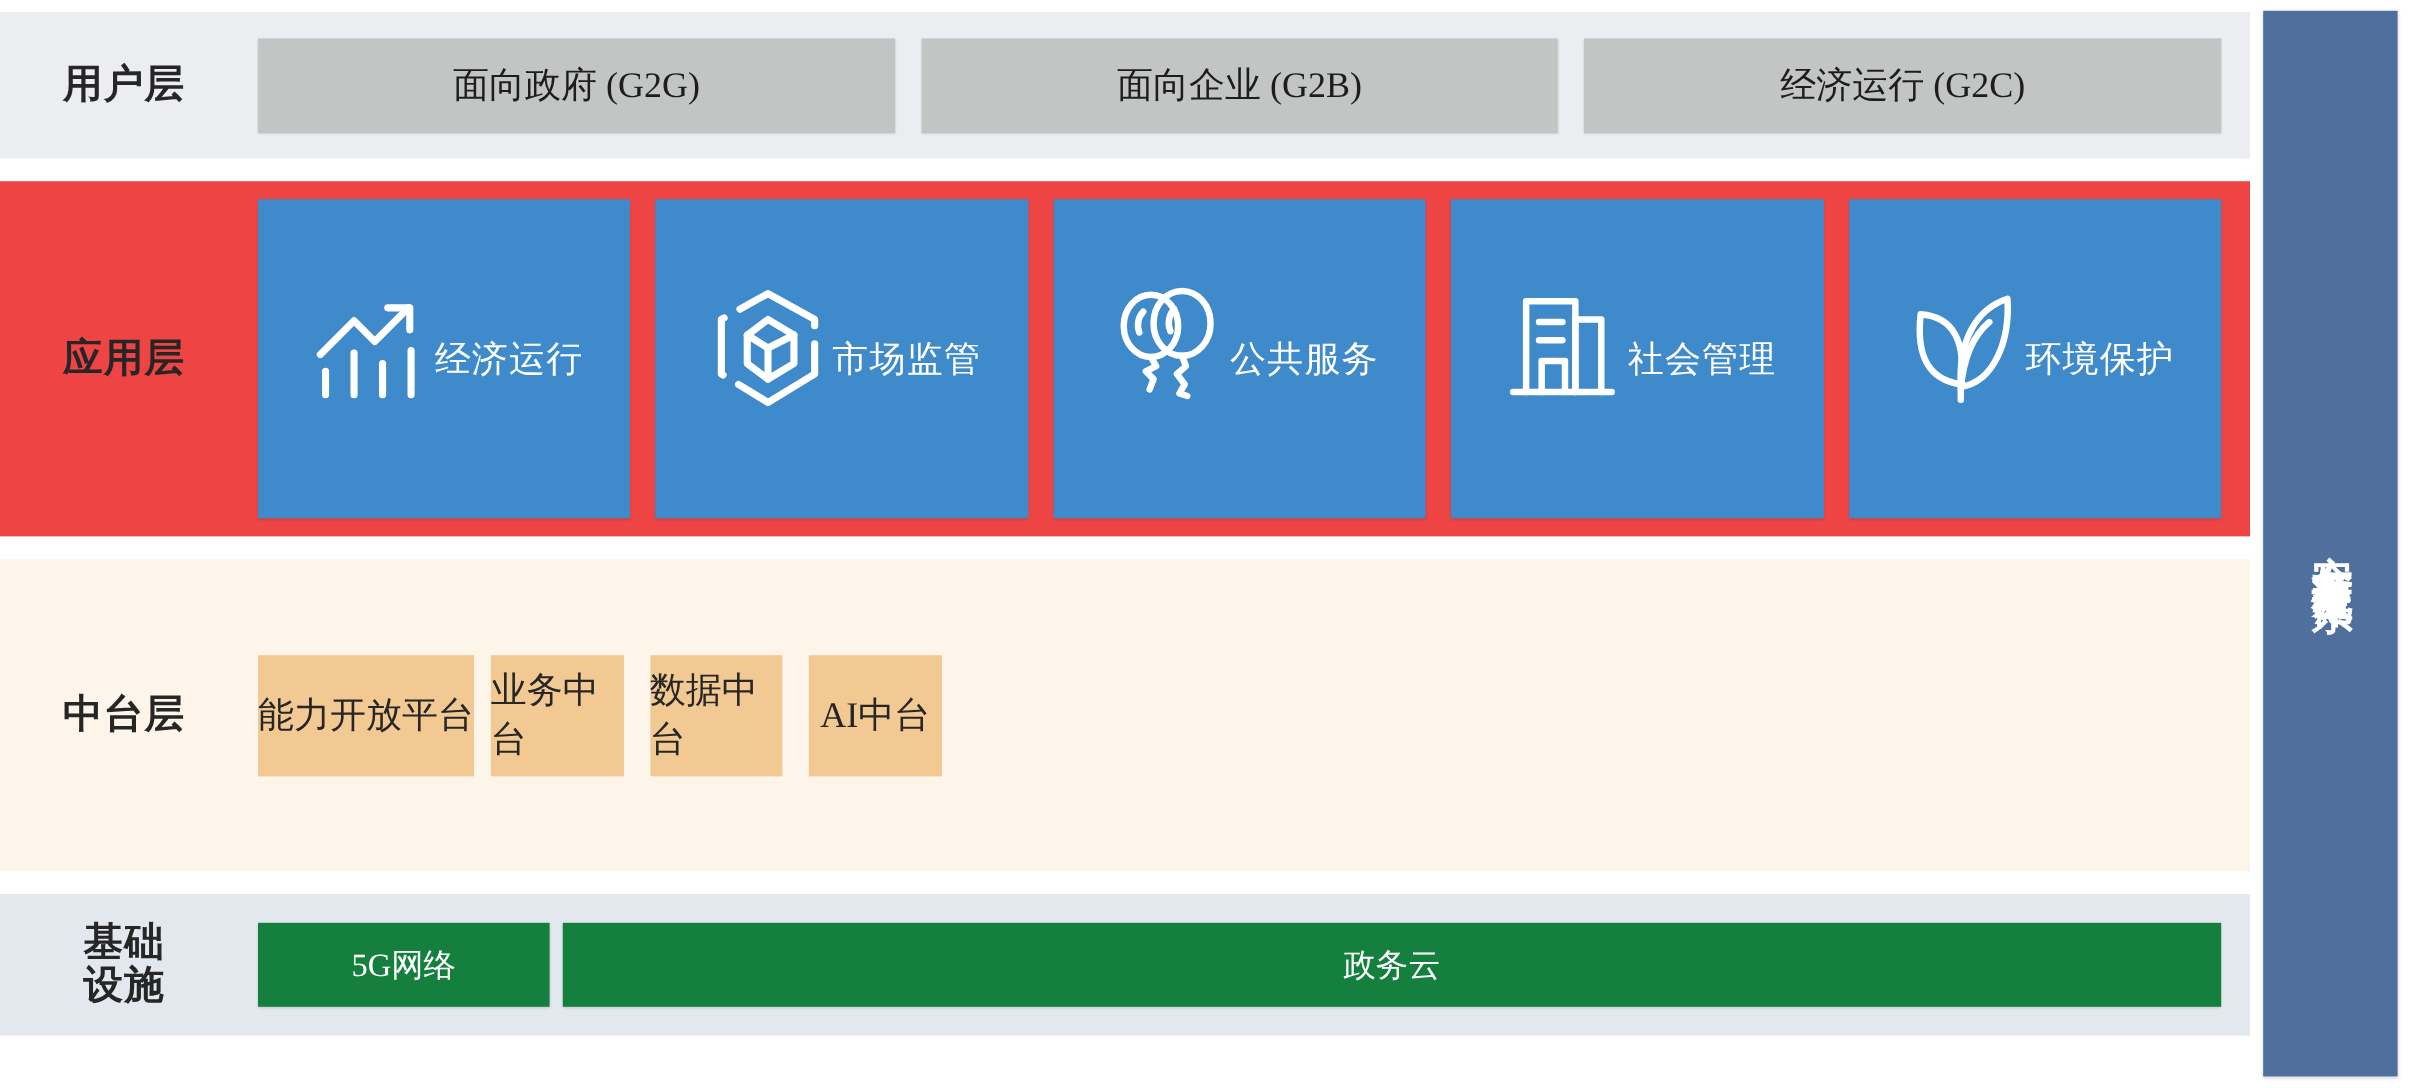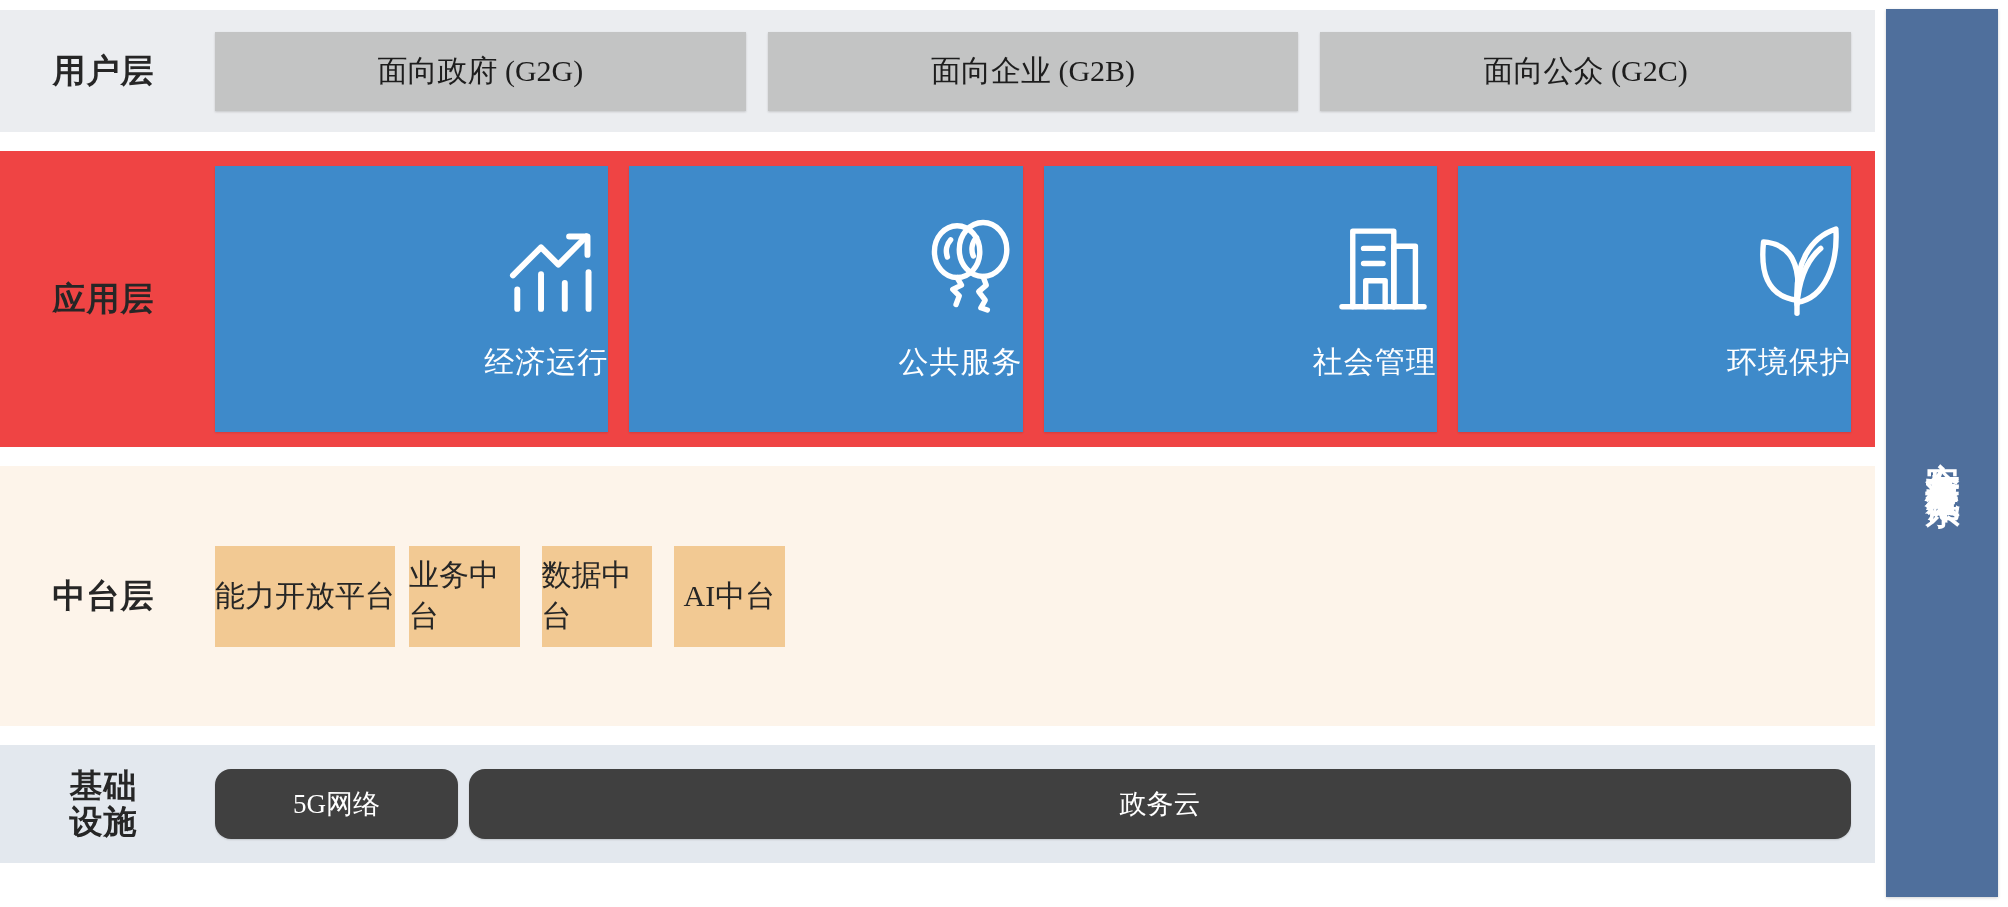--- a/index.html
+++ b/index.html
@@ -83,22 +83,21 @@
     margin-bottom: 19px;
   }
   .band-app .band-body {
     gap: 21px;
   }
   .app-tile {
     flex: 1 1 0;
     background: #3e8aca;
     height: 266px;
     display: flex;
-    flex-direction: column;
-    align-items: flex-end;
+    align-items: center;
     justify-content: center;
     color: #ffffff;
     box-shadow: 0 1px 2px rgba(0,0,0,.12);
   }
   .app-icon {
     width: 108px;
     height: 108px;
     margin-bottom: 18px;
     display: block;
   }
@@ -150,29 +149,28 @@
   }
   .band-infra .band-label {
     font-size: 33px;
     line-height: 1.1;
   }
   .band-infra .band-body {
     gap: 11px;
     align-items: center;
   }
   .infra-tile {
-    background: #404040;
+    background: #15803d;
     height: 70px;
     display: flex;
     align-items: center;
     justify-content: center;
     font-size: 27px;
     color: #ffffff;
     box-shadow: 0 1px 2px rgba(0,0,0,.14);
-    border-radius: 16px;
   }
   .infra-5g { flex: 0 0 243px; }
   .infra-cloud { flex: 1 1 auto; }
 
   
   .security-bar {
     position: absolute;
     left: 1886px;
     top: 9px;
     width: 112px;
@@ -203,21 +201,21 @@
     <div class="band band-user">
       <div class="band-label">用户层</div>
       <div class="band-body">
         <div class="user-tile">
           <span>面向政府 (G2G)</span>
         </div>
         <div class="user-tile">
           <span>面向企业 (G2B)</span>
         </div>
         <div class="user-tile">
-          <span>面向公众 (G2C)</span>
+          <span>经济运行 (G2C)</span>
         </div>
       </div>
     </div>
 
     <div class="band band-app">
       <div class="band-label">应用层</div>
       <div class="band-body">
 
         <div class="app-tile">
           <span class="app-icon">
@@ -226,20 +224,32 @@
               <polyline points="64,19 81,19 81,36"></polyline>
               <line x1="16" y1="68" x2="16" y2="86"></line>
               <line x1="38" y1="54" x2="38" y2="86"></line>
               <line x1="60" y1="62" x2="60" y2="86"></line>
               <line x1="82" y1="52" x2="82" y2="86"></line>
             </svg>
           </span>
           <span class="app-label">经济运行</span>
         </div>
 
+        <div class="app-tile">
+          <span class="app-icon">
+            <svg viewBox="0 0 100 100" fill="none" stroke="#ffffff" stroke-width="5.5" stroke-linecap="round" stroke-linejoin="round">
+              <path d="M50 8 L86 28 L86 70 L50 92 L14 70 L14 28 Z" stroke-dasharray="46 14 92 14"></path>
+              <path d="M50 28 L70 40 L70 62 L50 74 L34 62 L34 40 Z"></path>
+              <path d="M50 28 L50 74" opacity="0"></path>
+              <path d="M34 40 L50 50 L70 40"></path>
+              <path d="M50 50 L50 74"></path>
+            </svg>
+          </span>
+          <span class="app-label">市场监管</span>
+        </div>
 
         <div class="app-tile">
           <span class="app-icon">
             <svg viewBox="0 0 100 100" fill="none" stroke="#ffffff" stroke-width="5" stroke-linecap="round" stroke-linejoin="round">
               <ellipse cx="39" cy="33" rx="21" ry="24"></ellipse>
               <ellipse cx="63" cy="31" rx="22" ry="25"></ellipse>
               <path d="M33 22 a12 14 0 0 0 -3 16"></path>
               <path d="M57 20 a12 14 0 0 0 -3 17"></path>
               <path d="M39 57 l4 7 -8 4 6 6 -3 8"></path>
               <path d="M63 56 l3 8 -7 6 6 8 -4 7 6 2"></path>

